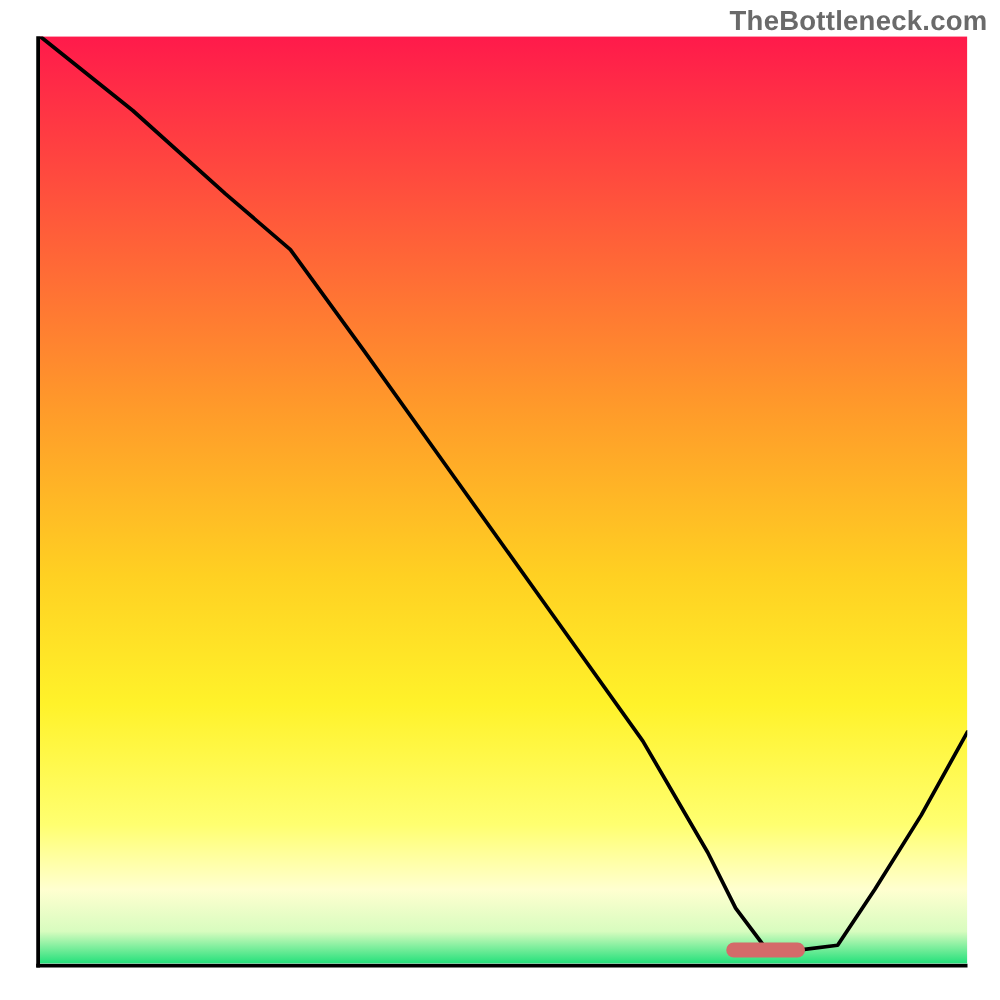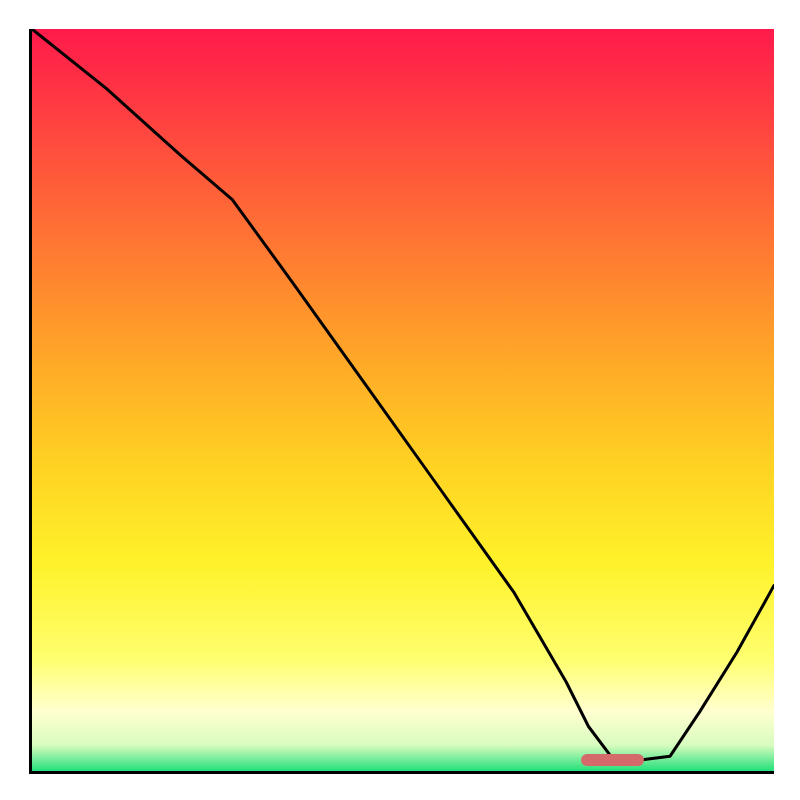--- a/index.html
+++ b/index.html
@@ -47,20 +47,21 @@
     position: absolute;
     height: 12px;
     border-radius: 6px;
     background: #d46a6a;
   }
 </style>
 </head>
 <body>
 
 <div class="wrap">
+  <div class="watermark">TheBottleneck.com</div>
 
   <div class="plot-area">
     <svg class="chart-svg" viewBox="0 0 742 742" preserveAspectRatio="none">
       <defs>
         <linearGradient id="bg-grad" x1="0" y1="0" x2="0" y2="1">
             <stop offset="0%" stop-color="#ff1a4b"></stop>
             <stop offset="20%" stop-color="#ff5a3a"></stop>
             <stop offset="40%" stop-color="#ff9a2a"></stop>
             <stop offset="58%" stop-color="#ffd022"></stop>
             <stop offset="72%" stop-color="#fff22a"></stop>

